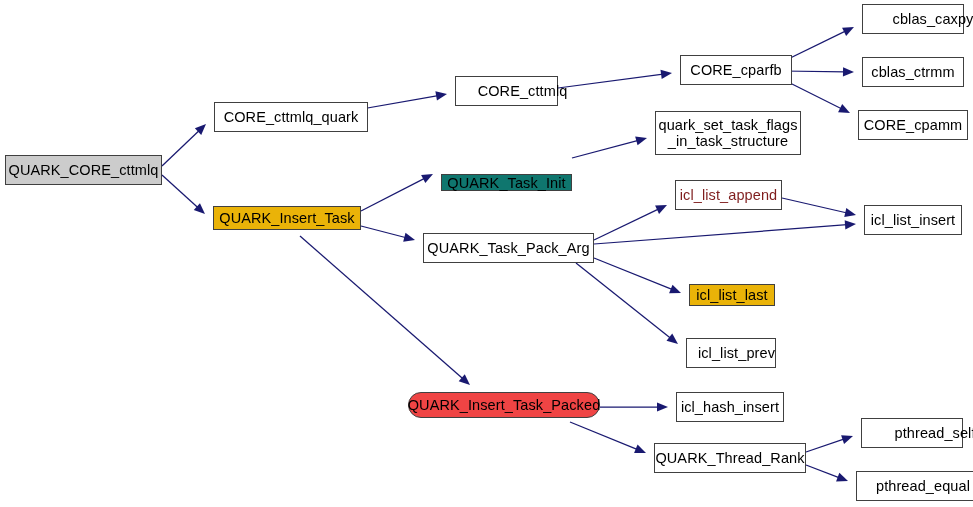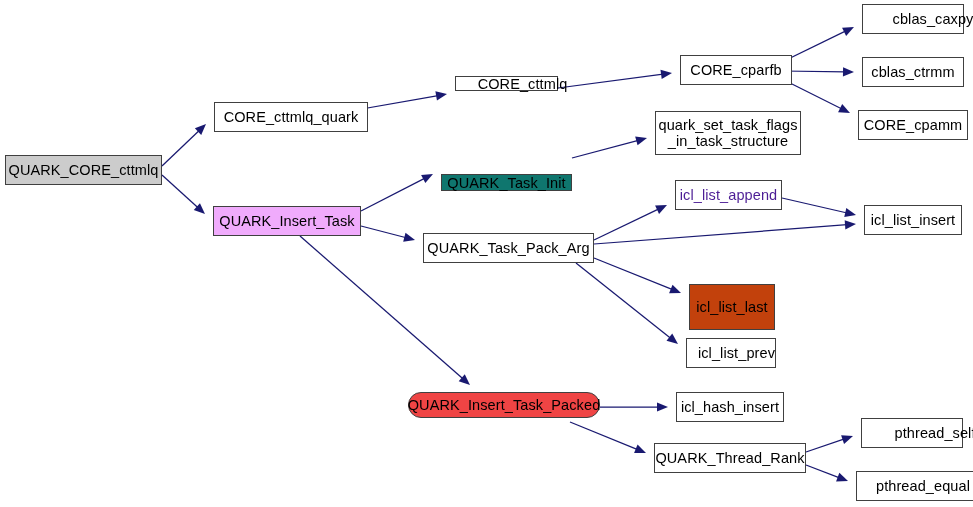--- a/index.html
+++ b/index.html
@@ -127,30 +127,30 @@
         <line x1="806" y1="452" x2="844.4801508455487" y2="438.9003741802387" stroke="#191970" stroke-width="1.25"></line>
         <polygon points="853,436 844.0692645033482,443.899491343678 841.1044375635486,435.1903122080167" fill="#191970"></polygon>
       </g>
       <g>
         <line x1="806" y1="465" x2="839.5896103856393" y2="477.7960420516721" stroke="#191970" stroke-width="1.25"></line>
         <polygon points="848,481 836.0830564088583,481.38269497716135 839.3582134227045,472.7854078158149" fill="#191970"></polygon>
       </g>
     </svg>
 <div class="graph-node root-node" style="left: 5px; top: 155px; width: 157px; height: 30px; border-color: rgb(64, 64, 64); background: rgb(204, 204, 204); color: rgb(0, 0, 0);"><span class="node-label">QUARK_CORE_cttmlq</span></div>
     <div class="graph-node" style="left: 214px; top: 102px; width: 154px; height: 30px; border-color: rgb(64, 64, 64); background: rgb(255, 255, 255); color: rgb(0, 0, 0);"><span class="node-label">CORE_cttmlq_quark</span></div>
-    <div class="graph-node" style="left: 213px; top: 206px; width: 148px; height: 30px; border-color: rgb(64, 64, 64); background: #f0abfc; color: rgb(0, 0, 0);"><span class="node-label">QUARK_Insert_Task</span></div>
-    <div class="graph-node" style="left: 455px; top: 76px; width: 103px; height: 15px; border-color: rgb(64, 64, 64); background: rgb(255, 255, 255); color: rgb(0, 0, 0); padding-left: 32px;"><span class="node-label">CORE_cttmlq</span></div>
+    <div class="graph-node" style="left: 213px; top: 206px; width: 148px; height: 24px; border-color: rgb(64, 64, 64); background: #eab308; color: rgb(0, 0, 0);"><span class="node-label">QUARK_Insert_Task</span></div>
+    <div class="graph-node" style="left: 455px; top: 76px; width: 103px; height: 30px; border-color: rgb(64, 64, 64); background: rgb(255, 255, 255); color: rgb(0, 0, 0); padding-left: 32px;"><span class="node-label">CORE_cttmlq</span></div>
     <div class="graph-node" style="left: 441px; top: 150px; width: 131px; height: 17px; border-color: rgb(64, 64, 64); background: #0f766e; color: rgb(0, 0, 0); margin-top: 24px;"><span class="node-label">QUARK_Task_Init</span></div>
     <div class="graph-node" style="left: 423px; top: 233px; width: 171px; height: 30px; border-color: rgb(64, 64, 64); background: rgb(255, 255, 255); color: rgb(0, 0, 0);"><span class="node-label">QUARK_Task_Pack_Arg</span></div>
     <div class="graph-node" style="left: 408px; top: 392px; width: 192px; height: 26px; border-color: rgb(64, 64, 64); background: #ef4444; color: rgb(0, 0, 0); border-radius: 14px;"><span class="node-label">QUARK_Insert_Task_Packed</span></div>
     <div class="graph-node" style="left: 680px; top: 55px; width: 112px; height: 30px; border-color: rgb(64, 64, 64); background: rgb(255, 255, 255); color: rgb(0, 0, 0);"><span class="node-label">CORE_cparfb</span></div>
     <div class="graph-node" style="left: 655px; top: 111px; width: 146px; height: 44px; border-color: rgb(64, 64, 64); background: rgb(255, 255, 255); color: rgb(0, 0, 0);"><span class="node-label">quark_set_task_flags
 _in_task_structure</span></div>
-    <div class="graph-node" style="left: 675px; top: 180px; width: 107px; height: 30px; border-color: rgb(64, 64, 64); background: rgb(255, 255, 255); color: #4c1d95;"><span class="node-label">icl_list_append</span></div>
-    <div class="graph-node" style="left: 689px; top: 284px; width: 86px; height: 46px; border-color: rgb(64, 64, 64); background: #c2410c; color: rgb(0, 0, 0);"><span class="node-label">icl_list_last</span></div>
+    <div class="graph-node" style="left: 675px; top: 180px; width: 107px; height: 30px; border-color: rgb(64, 64, 64); background: rgb(255, 255, 255); color: #7f1d1d;"><span class="node-label">icl_list_append</span></div>
+    <div class="graph-node" style="left: 689px; top: 284px; width: 86px; height: 22px; border-color: rgb(64, 64, 64); background: #eab308; color: rgb(0, 0, 0);"><span class="node-label">icl_list_last</span></div>
     <div class="graph-node" style="left: 686px; top: 338px; width: 90px; height: 30px; border-color: rgb(64, 64, 64); background: rgb(255, 255, 255); color: rgb(0, 0, 0); justify-content: flex-end;"><span class="node-label">icl_list_prev</span></div>
     <div class="graph-node" style="left: 676px; top: 392px; width: 108px; height: 30px; border-color: rgb(64, 64, 64); background: rgb(255, 255, 255); color: rgb(0, 0, 0);"><span class="node-label">icl_hash_insert</span></div>
     <div class="graph-node" style="left: 654px; top: 443px; width: 152px; height: 30px; border-color: rgb(64, 64, 64); background: rgb(255, 255, 255); color: rgb(0, 0, 0);"><span class="node-label">QUARK_Thread_Rank</span></div>
     <div class="graph-node" style="left: 862px; top: 4px; width: 102px; height: 30px; border-color: rgb(64, 64, 64); background: rgb(255, 255, 255); color: rgb(0, 0, 0); padding-left: 40px;"><span class="node-label">cblas_caxpy</span></div>
     <div class="graph-node" style="left: 862px; top: 57px; width: 102px; height: 30px; border-color: rgb(64, 64, 64); background: rgb(255, 255, 255); color: rgb(0, 0, 0);"><span class="node-label">cblas_ctrmm</span></div>
     <div class="graph-node" style="left: 858px; top: 110px; width: 110px; height: 30px; border-color: rgb(64, 64, 64); background: rgb(255, 255, 255); color: rgb(0, 0, 0);"><span class="node-label">CORE_cpamm</span></div>
     <div class="graph-node" style="left: 864px; top: 205px; width: 98px; height: 30px; border-color: rgb(64, 64, 64); background: rgb(255, 255, 255); color: rgb(0, 0, 0);"><span class="node-label">icl_list_insert</span></div>
     <div class="graph-node" style="left: 861px; top: 418px; width: 102px; height: 30px; border-color: rgb(64, 64, 64); background: rgb(255, 255, 255); color: rgb(0, 0, 0); padding-left: 46px;"><span class="node-label">pthread_self</span></div>
     <div class="graph-node" style="left: 856px; top: 471px; width: 134px; height: 30px; border-color: rgb(64, 64, 64); background: rgb(255, 255, 255); color: rgb(0, 0, 0);"><span class="node-label">pthread_equal</span></div>
   </div>

